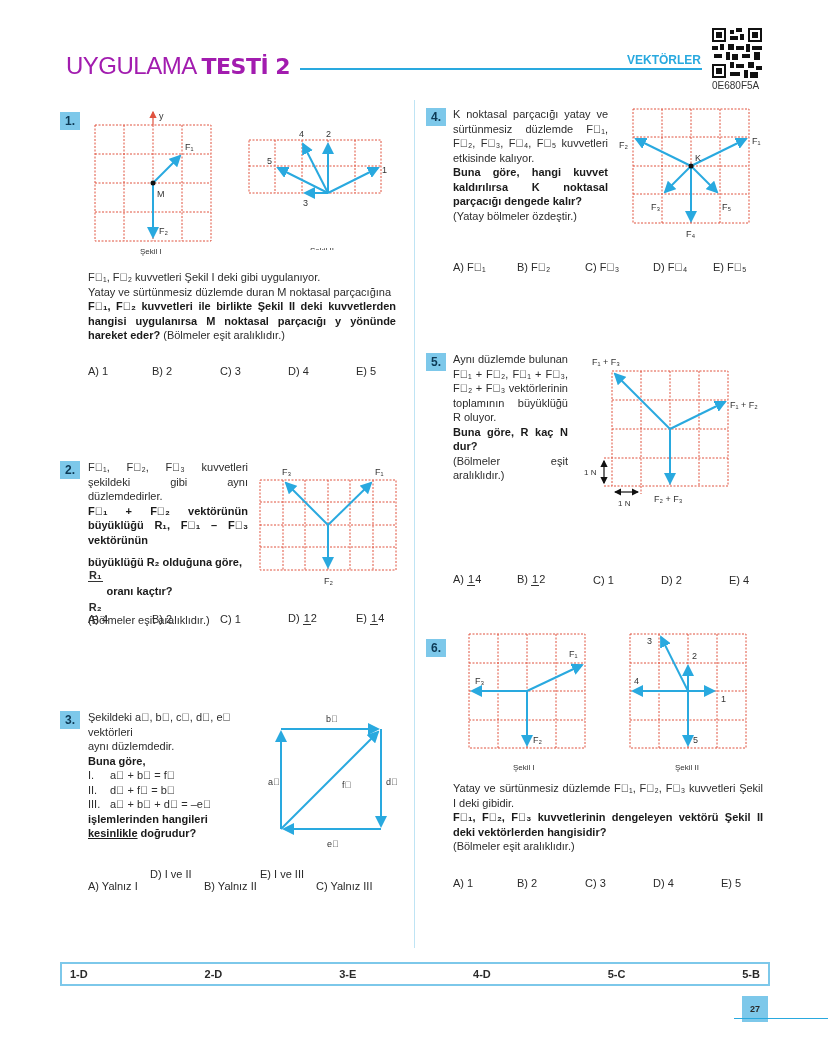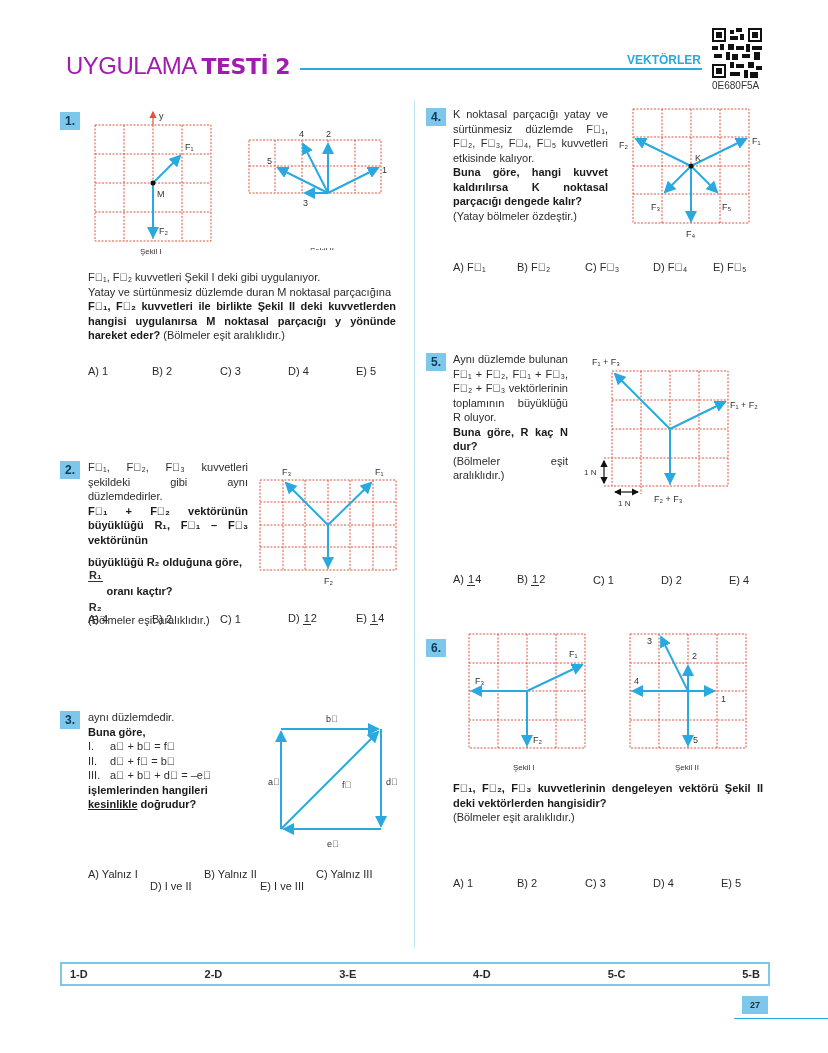--- a/index.html
+++ b/index.html
@@ -19,21 +19,21 @@
   .qnum { background: #7dc8ea; color: #0d3a56; font-weight: bold; font-size: 12px; padding: 2px 5px; }
   .txt { font-size: 11px; line-height: 14.5px; color: #2c2c2c; }
   .txt b { color: #1a1a1a; }
   .just { text-align: justify; }
   .opts { display: flex; font-size: 11px; }
   .opts span { display: inline-block; }
   .frac { display: inline-flex; flex-direction: column; align-items: center; vertical-align: middle; line-height: 11px; font-size: 11px; }
   .frac .n { border-bottom: 1px solid #333; padding: 0 1px; }
 
   .answers { left: 60px; top: 962px; width: 710px; height: 24px; border: 2px solid #7dc8ea; display: flex; justify-content: space-between; align-items: center; padding: 0 8px; font-size: 11px; font-weight: bold; }
-  .page-tab { left: 742px; top: 996px; width: 26px; height: 18px; background: #7dc8ea; font-size: 9px; font-weight: bold; display: flex; align-items: center; justify-content: center; }
+  .page-tab { left: 742px; top: 996px; width: 26px; height: 26px; background: #7dc8ea; font-size: 9px; font-weight: bold; display: flex; align-items: center; justify-content: center; }
   .page-line { left: 734px; top: 1018px; width: 94px; height: 1px; background: #29a9df; }
   svg text { font-family: "Liberation Sans", sans-serif; }
 </style>
 </head>
 <body>
 
 <div class="abs title">
   <span>UYGULAMA</span>
   <b>TESTİ 2</b>
 </div>
@@ -189,20 +189,21 @@
   <span style="width:68px"><span>B)</span> <span>2</span></span>
   <span style="width:68px"><span>C)</span> <span>1</span></span>
   <span style="width:68px"><span>D)</span> <span class="frac"><span class="n">1</span><span>2</span></span></span>
   <span><span>E)</span> <span class="frac"><span class="n">1</span><span>4</span></span></span>
 </div>
 
 <div class="abs" style="left:60px;top:710px;">
   <span class="qnum">3.</span>
 </div>
 <div class="abs txt" style="left:88px;top:710px;width:170px;">
+  <div>Şekildeki a⃗, b⃗, c⃗, d⃗, e⃗ vektörleri</div>
   <div>aynı düzlemdedir.</div>
   <b>Buna göre,</b>
   <div><span style="display:inline-block;width:22px">I.</span><span>a⃗ + b⃗ = f⃗</span></div>
   <div><span style="display:inline-block;width:22px">II.</span><span>d⃗ + f⃗ = b⃗</span></div>
   <div><span style="display:inline-block;width:22px">III.</span><span>a⃗ + b⃗ + d⃗ = –e⃗</span></div>
   <b><span>işlemlerinden hangileri </span><u>kesinlikle</u><span> doğrudur?</span></b>
 </div>
 <svg class="abs" style="left:262px;top:710px;" width="140" height="145">
   <g stroke="#29a9df" stroke-width="2" fill="none">
     <line x1="19" y1="119" x2="19" y2="22" marker-end="url(#ab)"></line>
@@ -211,28 +212,28 @@
     <line x1="119" y1="119" x2="22" y2="119" marker-end="url(#ab)"></line>
     <line x1="19" y1="119" x2="116" y2="22" marker-end="url(#ab)"></line>
   </g>
   <text x="64" y="12" font-size="9" fill="#333">b⃗</text>
   <text x="6" y="75" font-size="9" fill="#333">a⃗</text>
   <text x="124" y="75" font-size="9" fill="#333">d⃗</text>
   <text x="80" y="78" font-size="9" fill="#333">f⃗</text>
   <text x="65" y="137" font-size="9" fill="#333">e⃗</text>
 </svg>
 <div class="abs" style="left:88px;top:868px;width:310px;font-size:11px;">
+  <div style="display:flex;padding-left:62px;">
+    <span style="width:110px">D) I ve II</span>
+    <span>E) I ve III</span>
+  </div>
   <div style="display:flex;">
     <span style="width:116px">A) Yalnız I</span>
     <span style="width:112px">B) Yalnız II</span>
     <span>C) Yalnız III</span>
-  </div>
-  <div style="display:flex;padding-left:62px;">
-    <span style="width:110px">D) I ve II</span>
-    <span>E) I ve III</span>
   </div>
 </div>
 
 <div class="abs" style="left:426px;top:107px;">
   <span class="qnum">4.</span>
 </div>
 <div class="abs txt just" style="left:453px;top:107px;width:155px;">
   <div>K noktasal parçacığı yatay ve sürtünmesiz düzlemde F⃗₁, F⃗₂, F⃗₃, F⃗₄, F⃗₅ kuvvetleri etkisinde kalıyor.</div>
   <b>Buna göre, hangi kuvvet kaldırılırsa K noktasal parçacığı dengede kalır?</b>
   <div>(Yatay bölmeler özdeştir.)</div>
@@ -359,20 +360,21 @@
     <line x1="63" y1="61" x2="63" y2="115" marker-end="url(#ab)"></line>
   </g>
   <text x="96" y="72" font-size="9" fill="#333">1</text>
   <text x="67" y="29" font-size="9" fill="#333">2</text>
   <text x="22" y="14" font-size="9" fill="#333">3</text>
   <text x="9" y="54" font-size="9" fill="#333">4</text>
   <text x="68" y="113" font-size="9" fill="#333">5</text>
   <text x="50" y="140" font-size="8" fill="#333">Şekil II</text>
 </svg>
 <div class="abs txt just" style="left:453px;top:781px;width:310px;">
+  <div>Yatay ve sürtünmesiz düzlemde F⃗₁, F⃗₂, F⃗₃ kuvvetleri Şekil I deki gibidir.</div>
   <b>F⃗₁, F⃗₂, F⃗₃ kuvvetlerinin dengeleyen vektörü Şekil II deki vektörlerden hangisidir?</b>
   <div>(Bölmeler eşit aralıklıdır.)</div>
 </div>
 <div class="abs opts" style="left:453px;top:877px;width:320px;">
   <span style="width:64px">A) 1</span>
   <span style="width:68px">B) 2</span>
   <span style="width:68px">C) 3</span>
   <span style="width:68px">D) 4</span>
   <span>E) 5</span>
 </div>

